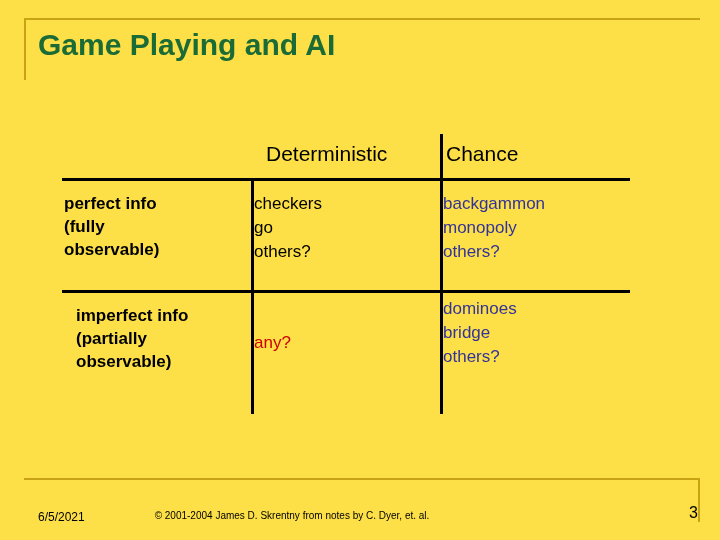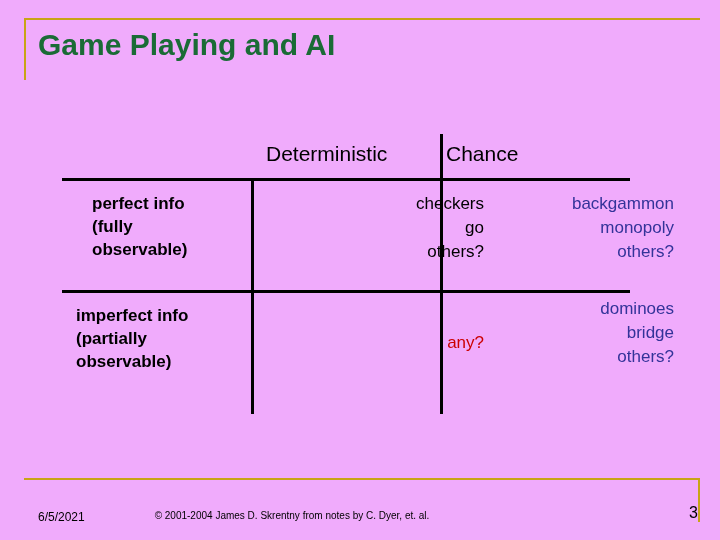--- a/index.html
+++ b/index.html
@@ -10,21 +10,21 @@
     width: 720px;
     height: 540px;
     background: #ffffff;
     font-family: "Liberation Sans", sans-serif;
     overflow: hidden;
   }
   .slide {
     position: relative;
     width: 720px;
     height: 540px;
-    background: #f0abfc;
+    background: #fde047;
   }
   
   .frame-top {
     position: absolute;
     left: 24px;
     top: 18px;
     width: 676px;
     height: 2px;
     background: #c8a415;
   }
@@ -104,29 +104,28 @@
   .hline.h2c{ left: 381px; top: 156px; width: 187px; }
 
   .rowlabel {
     position: absolute;
     left: 2px;
     font-size: 17px;
     font-weight: bold;
     color: #000000;
     line-height: 23px;
   }
-  .rowlabel.r1 { top: 58px; margin-left: 28px; }
+  .rowlabel.r1 { top: 58px; }
   .rowlabel.r2 { top: 170px; margin-left: 12px; }
 
   .cell {
     position: absolute;
     font-size: 17px;
     line-height: 24px;
-    text-align: right;
-    margin-left: 44px;
+    text-align: left;
   }
   .cell.c-det-1 { left: 192px; top: 58px;  width: 186px; color: #000000; }
   .cell.c-cha-1 { left: 381px; top: 58px;  width: 187px; color: #333399; }
   .cell.c-det-2 { left: 192px; top: 197px; width: 186px; color: #cc0000; }
   .cell.c-cha-2 { left: 381px; top: 163px; width: 187px; color: #333399; }
 
   .footer-date {
     position: absolute;
     left: 38px;
     top: 510px;

